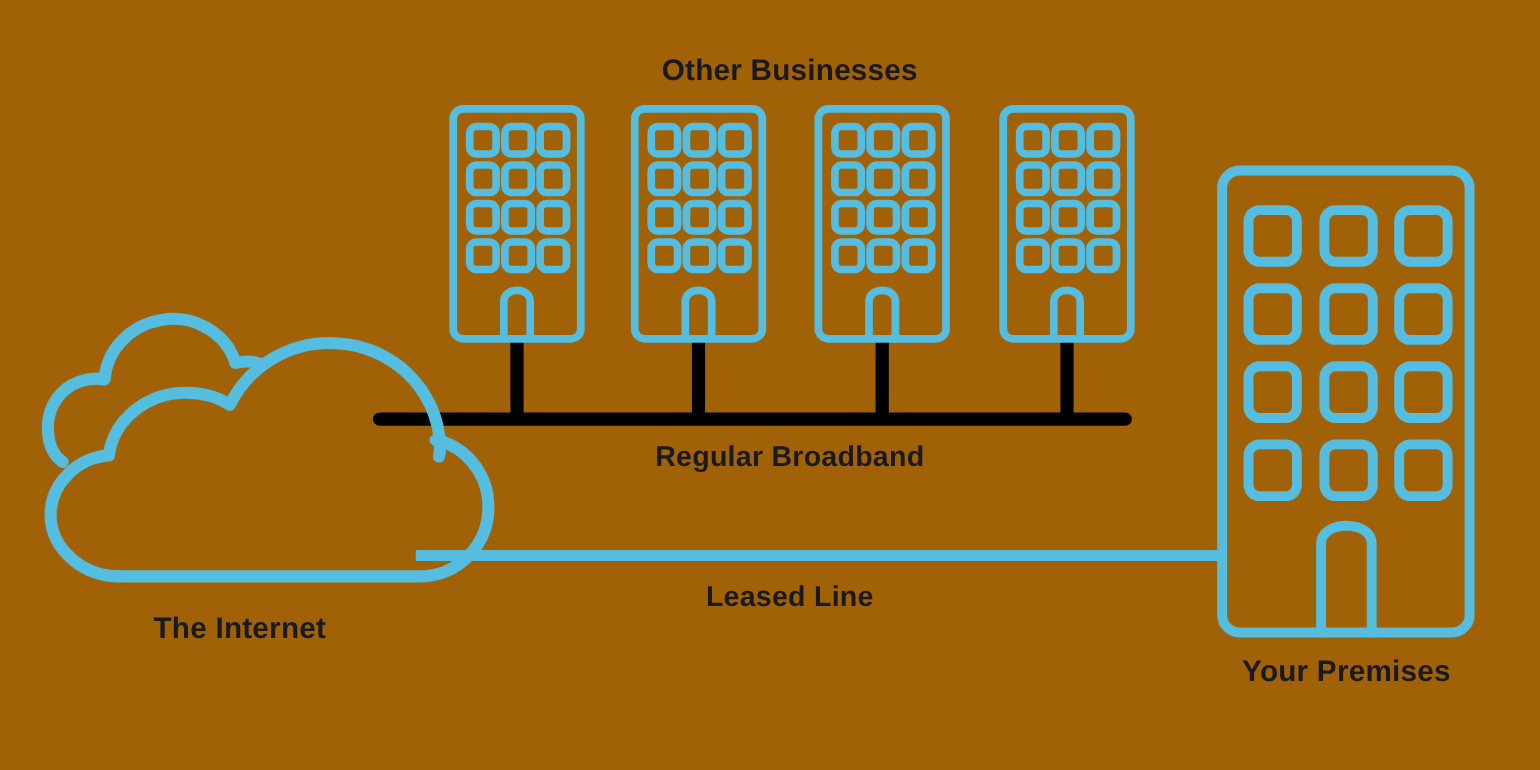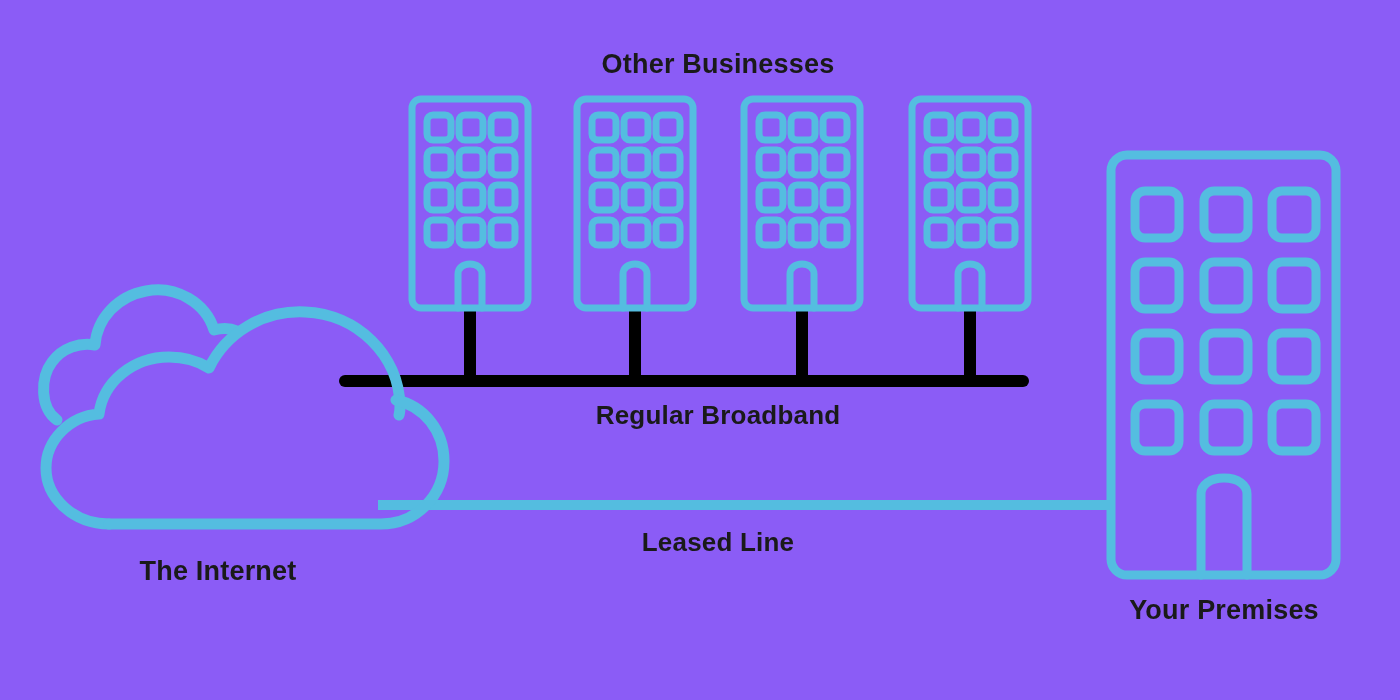--- a/index.html
+++ b/index.html
@@ -10,21 +10,21 @@
   body {
     width: 1400px;
     height: 700px;
     overflow: hidden;
     font-family: "Liberation Sans", sans-serif;
   }
   #diagram-root {
     position: relative;
     width: 1400px;
     height: 700px;
-    background: #8b5cf6;
+    background: #a16207;
   }
   #diagram-svg {
     position: absolute;
     inset: 0;
     display: block;
   }
   .diagram-label {
     font-family: "Liberation Sans", sans-serif;
     font-weight: bold;
     fill: #1a1a1a;

